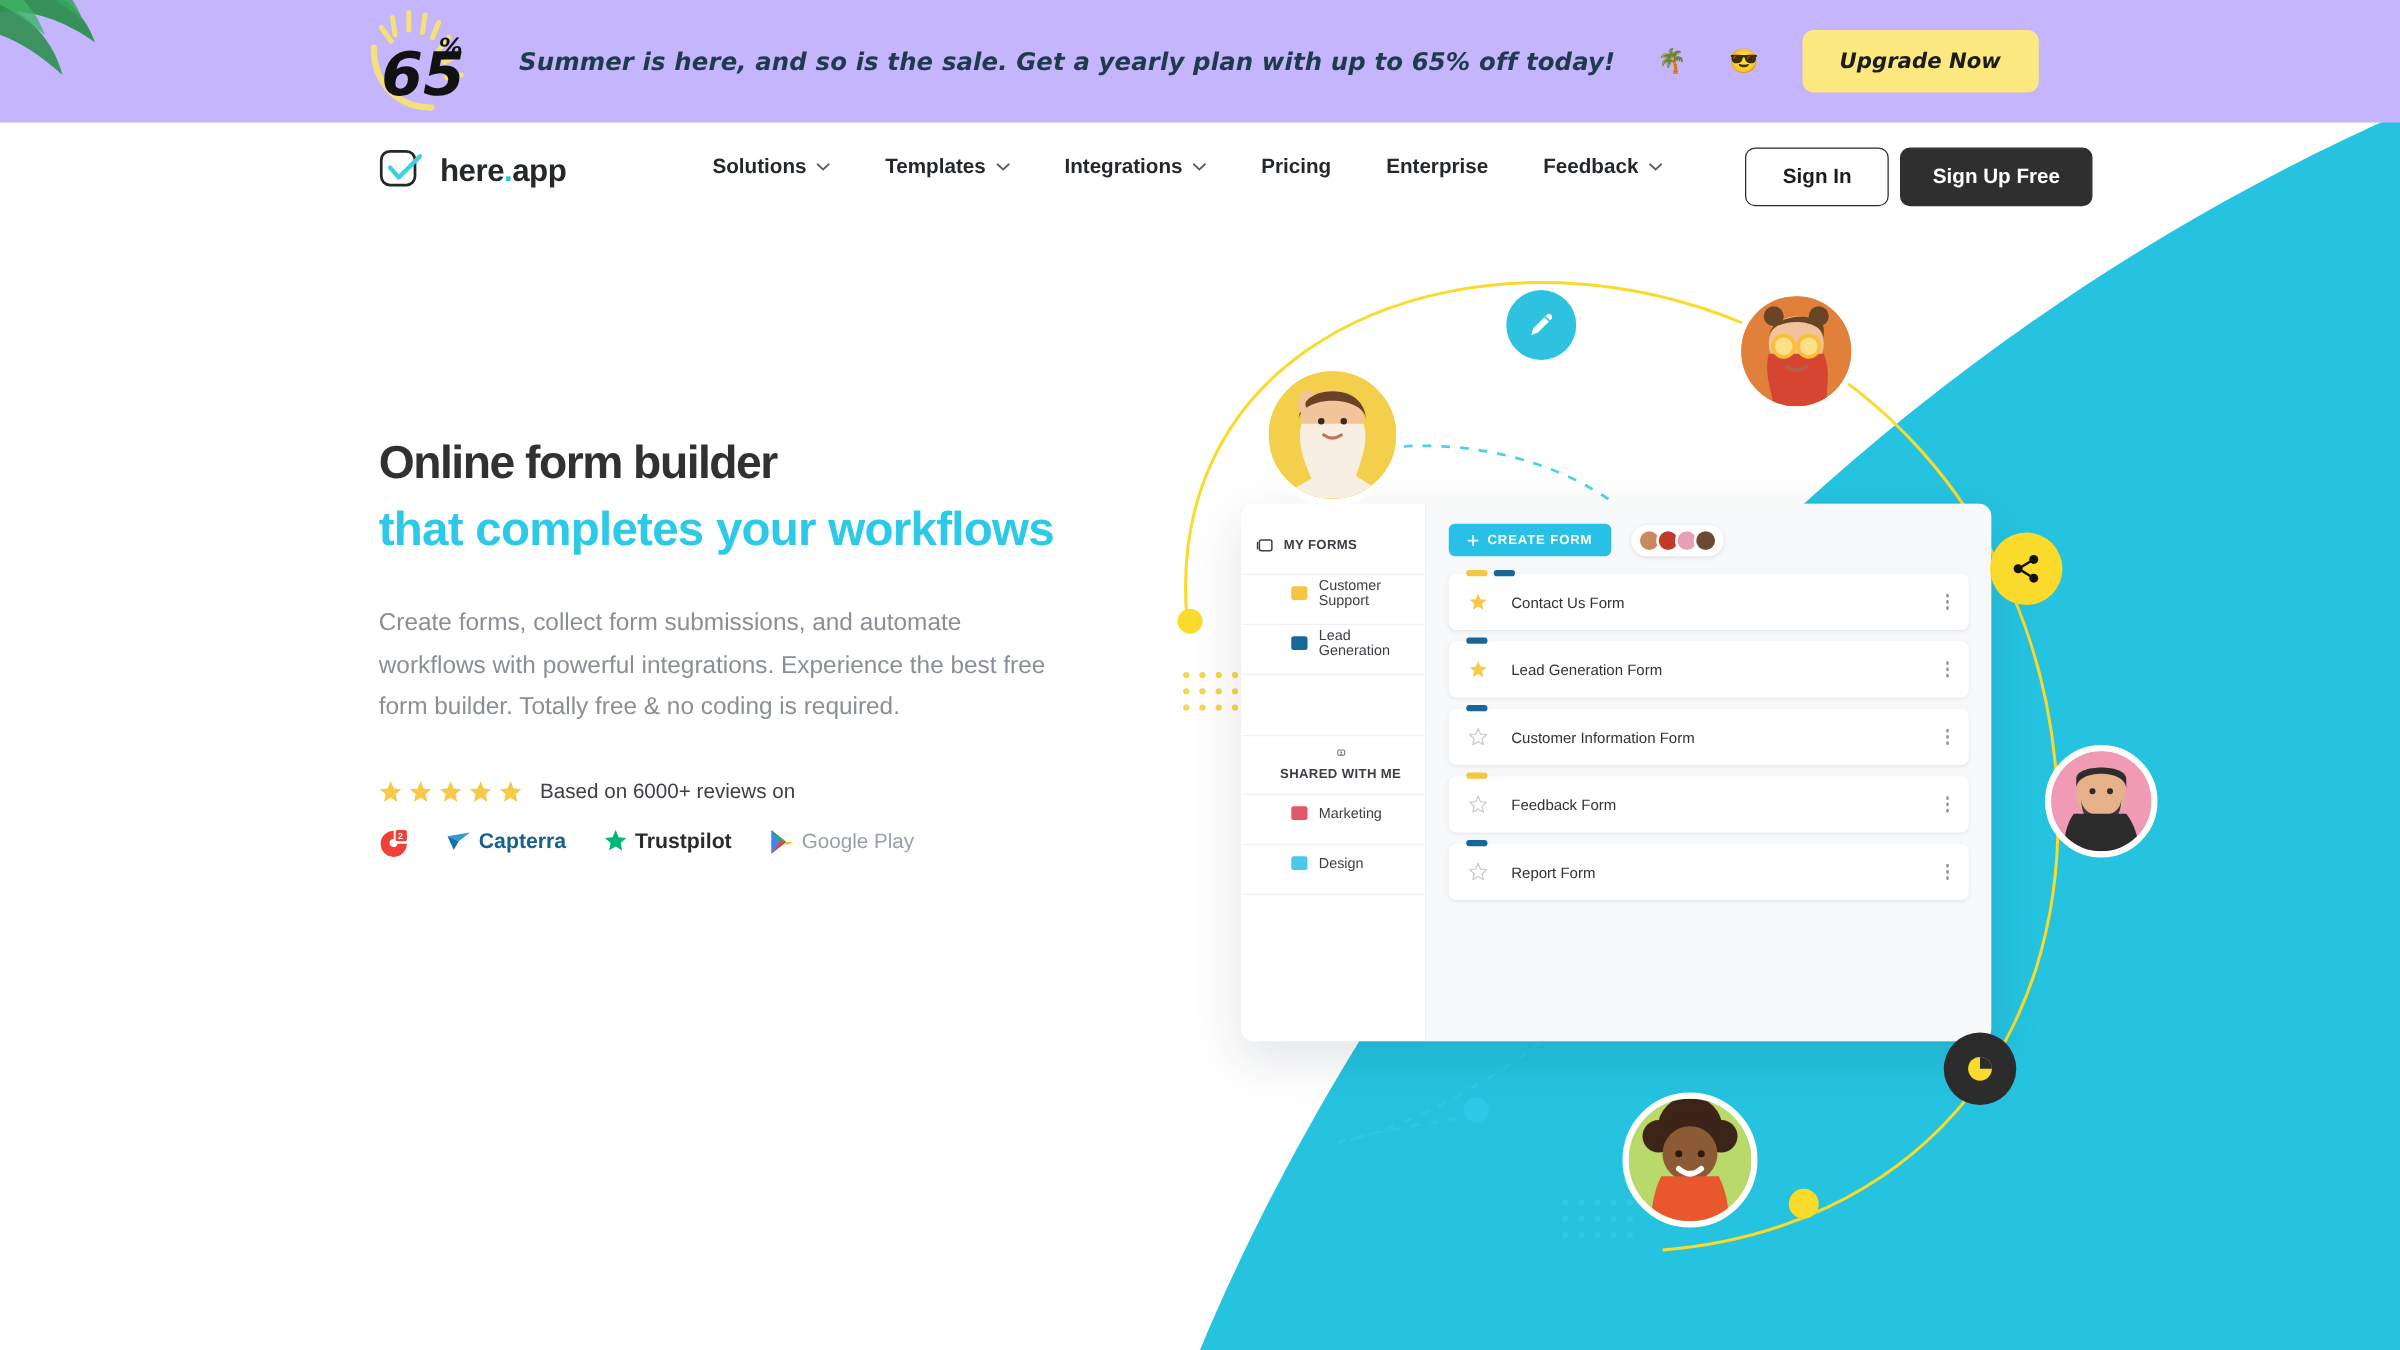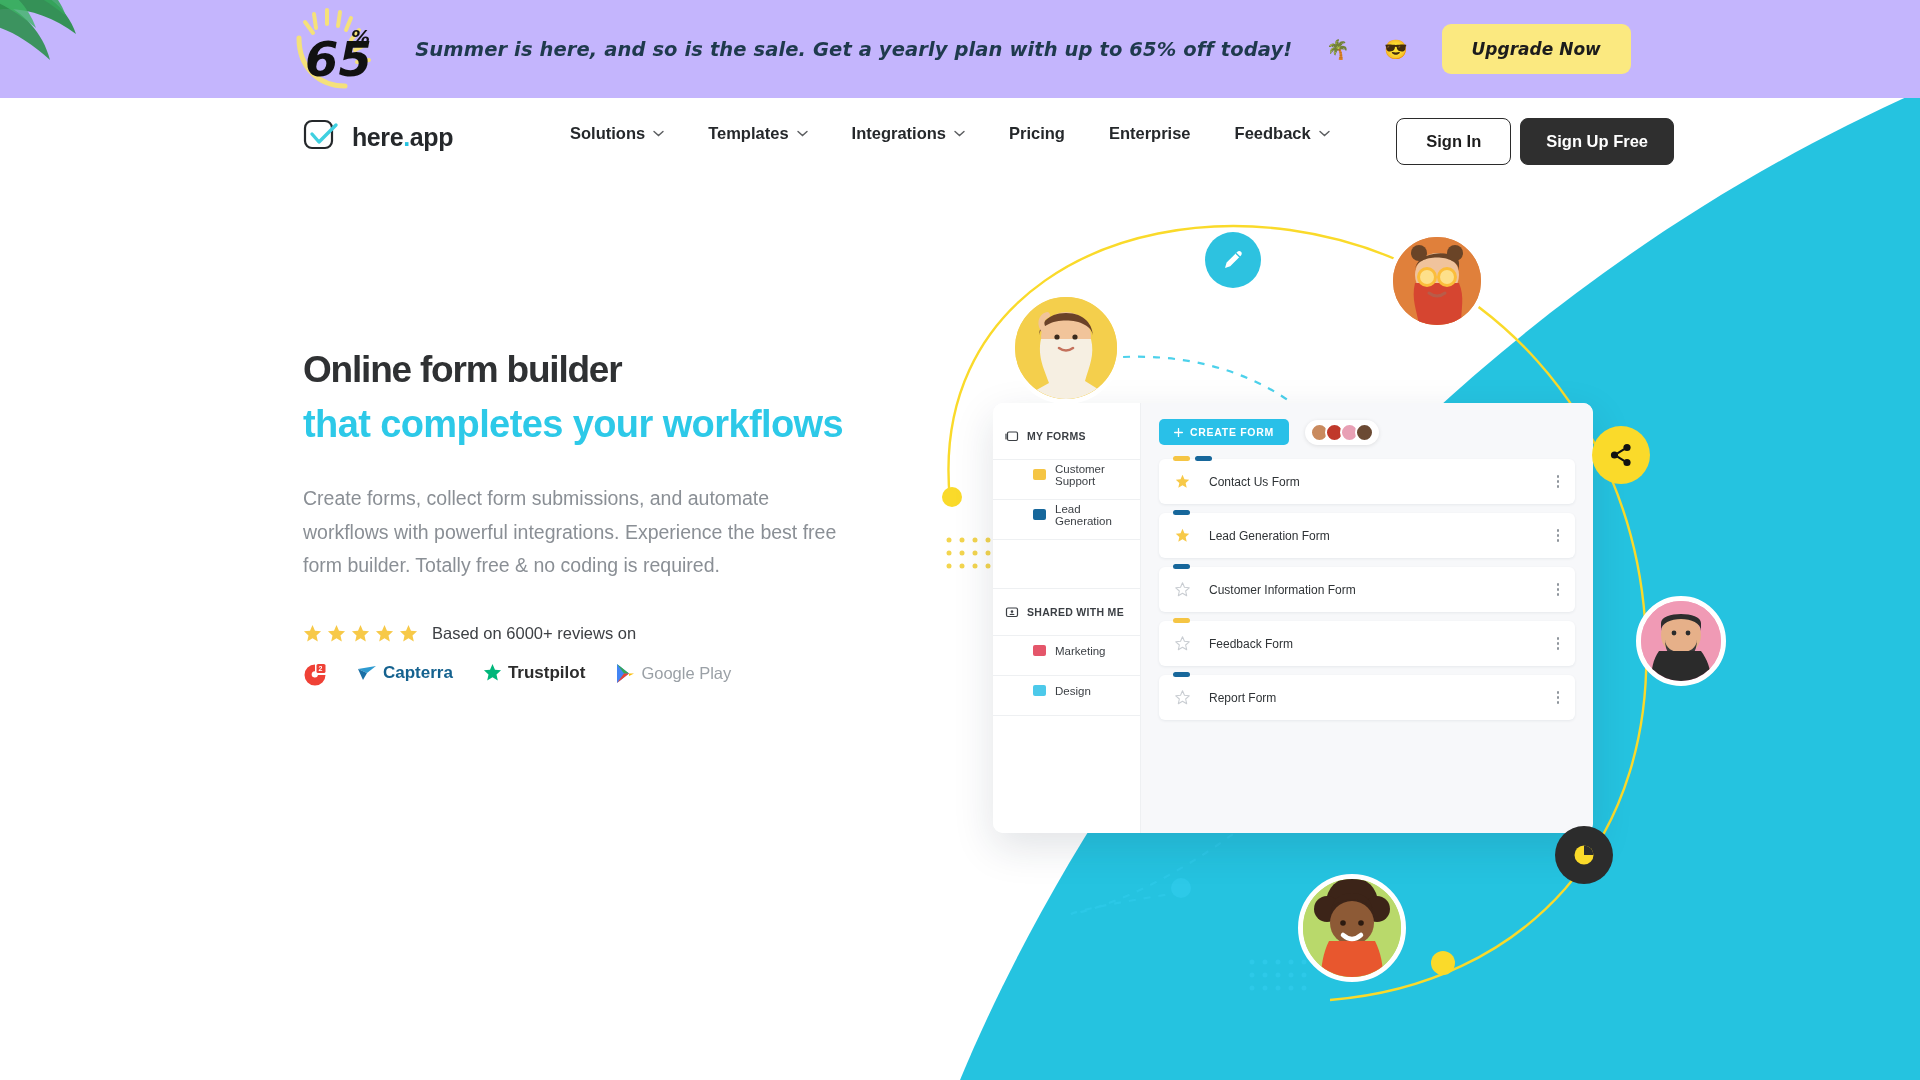--- a/index.html
+++ b/index.html
@@ -127,21 +127,21 @@
   }
   .app-sidebar{
     width:148px; background:#ffffff; border-right:1px solid #eef0f2;
     padding-top:20px; flex:0 0 auto;
   }
   .side-head{
     display:flex; align-items:center; gap:8px;
     padding:0 0 0 12px; height:26px;
     font-size:10.5px; font-weight:bold; color:#3b3f44; letter-spacing:.3px;
   }
-  .side-head.second{ margin-top:0; }
+  .side-head.second{ margin-top:0;flex-direction:column; }
   .side-sep{ height:1px; background:#eef0f2; margin:10px 0 0 0; }
   .side-item{
     display:flex; align-items:center; gap:9px;
     padding-left:22px; height:29px;
     font-size:11.5px; color:#3b3f44; cursor:pointer;margin-left:18px;
   }
   .folder{ width:13px; height:11px; border-radius:2px; flex:0 0 auto; }
 
   .app-main{
     flex:1; background:#f7f8fa; padding:16px 18px 0 18px; position:relative;

